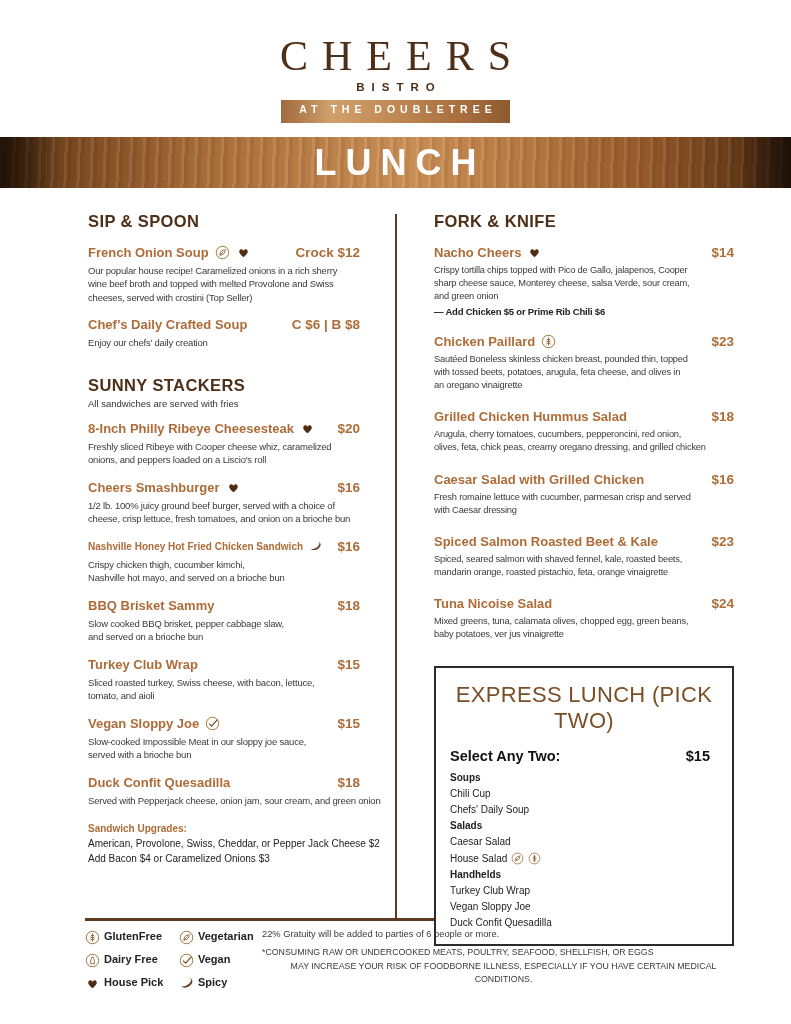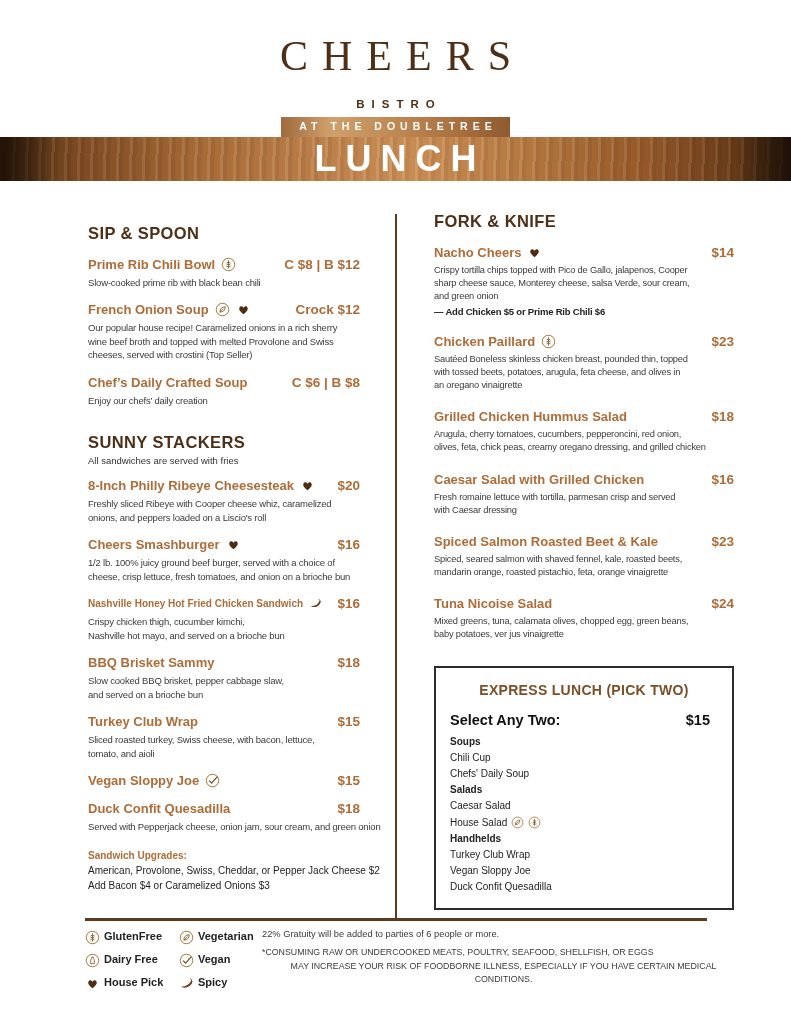--- a/index.html
+++ b/index.html
@@ -3,37 +3,37 @@
 <meta charset="utf-8">
 <style>
   html,body{margin:0;padding:0;background:#fff;}
   .page{position:relative;width:791px;height:1024px;background:#fff;overflow:hidden;
         font-family:"Liberation Sans",sans-serif;color:#3a3a3a;}
 
   
   .brand{position:absolute;top:32px;left:0;right:0;text-align:center;}
   .brand-name{font-family:"Liberation Serif",serif;font-size:42px;font-weight:400;
               letter-spacing:14px;padding-left:14px;color:#4e2f17;}
-  .brand-sub{margin-top:18px;font-size:11.5px;font-weight:700;letter-spacing:7px;
+  .brand-sub{margin-top:1px;font-size:11.5px;font-weight:700;letter-spacing:7px;
              padding-left:7px;color:#4e2f17;}
   .brand-banner{margin:7px auto 0;width:224px;height:23px;line-height:19px;
       color:#fff;font-size:10.5px;font-weight:700;letter-spacing:5px;padding-left:5px;
       background:linear-gradient(90deg,#a06a3d,#d0a06c 22%,#c08a55 48%,#a96f3f 78%,#8f5a30);}
 
   
-  .lunch-band{position:absolute;top:137px;left:0;width:791px;height:44px;
+  .lunch-band{position:absolute;top:137px;left:0;width:791px;height:51px;
       display:flex;align-items:center;justify-content:center;
       background-image:
         linear-gradient(90deg, rgba(25,13,5,0.85), rgba(0,0,0,0) 7%, rgba(0,0,0,0) 93%, rgba(25,13,5,0.85)),
         repeating-linear-gradient(92deg, rgba(255,230,200,0.10) 0 3px, rgba(80,40,15,0.12) 3px 7px, rgba(140,80,35,0.08) 7px 13px),
         linear-gradient(90deg,#43280f 0%,#7c4a22 10%,#a96e3a 26%,#c58a52 45%,#cd9258 52%,#b87c44 66%,#94582a 82%,#5e3615 94%,#3a2210 100%);}
   .lunch-band .lunch-text{color:#fff;font-size:36px;font-weight:700;letter-spacing:9px;padding-left:9px;}
 
   
-  .col-left{position:absolute;left:88px;top:224px;width:304px;}
+  .col-left{position:absolute;left:88px;top:212px;width:304px;}
   .col-right{position:absolute;left:418px;top:212px;width:300px;margin-left:16px;}
   .v-divider{position:absolute;left:395px;top:214px;width:2px;height:704px;background:#5d3a1f;}
   .h-divider{position:absolute;left:85px;top:918px;width:622px;height:3px;background:#5d3a1f;}
 
   
   .section-title{font-size:16.5px;font-weight:700;color:#4e3018;letter-spacing:.4px;margin:0 0 14px;}
   .section-note{font-size:9.5px;color:#333;margin:-11px 0 12px;}
   .section-gap{margin-top:26px;}
   .item{margin-bottom:13px;}
   .col-right .item{margin-bottom:17px;}
@@ -50,21 +50,21 @@
   .ic{width:15px;height:15px;flex:0 0 auto;}
   .ic.sm{width:13px;height:13px;}
 
   
   .upgrades{margin-top:16px;}
   .upgrades-title{margin:0 0 2px;font-size:10px;font-weight:700;color:#ad6c38;}
   .upgrades-line{margin:0;font-size:10px;line-height:1.5;color:#222;}
 
   
   .express{margin-top:24px;border:2px solid #2b2b2b;background:#fff;padding:12px 14px 12px;}
-  .express-title{margin:2px 0 14px;text-align:center;font-size:14px;font-weight:700;
+  .express-title{margin:2px 0 14px;text-align:center;font-size:22px;font-weight:400;
                  letter-spacing:.3px;color:#7a4f28;}
   .express-head{display:flex;align-items:flex-start;}
   .express-sub{font-size:14.5px;font-weight:700;color:#111;}
   .express-price{margin-left:auto;font-size:14.5px;font-weight:700;color:#111;padding-right:8px;}
   .express-list{margin-top:6px;font-size:10px;color:#222;}
   .express-list .row{display:flex;align-items:center;gap:4px;line-height:1.62;}
   .express-group-label{font-weight:700;}
 
   
   .legend{position:absolute;left:85px;top:930px;display:grid;
@@ -122,30 +122,20 @@
   </div>
 
   <div class="v-divider"></div>
   <div class="h-divider"></div>
 
   <div class="col-left">
 
     <div class="section">
       <h2 class="section-title">SIP &amp; SPOON</h2>
 
-      <div class="item">
-        <div class="item-head">
-          <span class="item-name">Prime Rib Chili Bowl</span>
-          <svg class="ic">
-              <use href="#i-gf"></use>
-            </svg>
-          <span class="item-price">C $8 | B $12</span>
-        </div>
-        <p class="item-desc">Slow-cooked prime rib with black bean chili</p>
-      </div>
 
       <div class="item">
         <div class="item-head">
           <span class="item-name">French Onion Soup</span>
           <svg class="ic">
               <use href="#i-veg"></use>
             </svg>
           <svg class="ic">
               <use href="#i-heart"></use>
             </svg>
@@ -224,20 +214,22 @@
       </div>
 
       <div class="item">
         <div class="item-head">
           <span class="item-name">Vegan Sloppy Joe</span>
           <svg class="ic">
               <use href="#i-vegan"></use>
             </svg>
           <span class="item-price">$15</span>
         </div>
+        <p class="item-desc">Slow-cooked Impossible Meat in our sloppy joe sauce,
+served with a brioche bun</p>
       </div>
 
       <div class="item">
         <div class="item-head">
           <span class="item-name">Duck Confit Quesadilla</span>
           <span class="item-price">$18</span>
         </div>
         <p class="item-desc nowrap">Served with Pepperjack cheese, onion jam, sour cream, and green onion</p>
       </div>
     </div>
@@ -288,21 +280,21 @@
         </div>
         <p class="item-desc">Arugula, cherry tomatoes, cucumbers, pepperoncini, red onion,
 olives, feta, chick peas, creamy oregano dressing, and grilled chicken</p>
       </div>
 
       <div class="item">
         <div class="item-head">
           <span class="item-name">Caesar Salad with Grilled Chicken</span>
           <span class="item-price">$16</span>
         </div>
-        <p class="item-desc">Fresh romaine lettuce with tortilla, parmesan crisp and served
+        <p class="item-desc">Fresh romaine lettuce with cucumber, parmesan crisp and served
 with Caesar dressing</p>
       </div>
 
       <div class="item">
         <div class="item-head">
           <span class="item-name">Spiced Salmon Roasted Beet &amp; Kale</span>
           <span class="item-price">$23</span>
         </div>
         <p class="item-desc">Spiced, seared salmon with shaved fennel, kale, roasted beets,
 mandarin orange, roasted pistachio, feta, orange vinaigrette</p>

